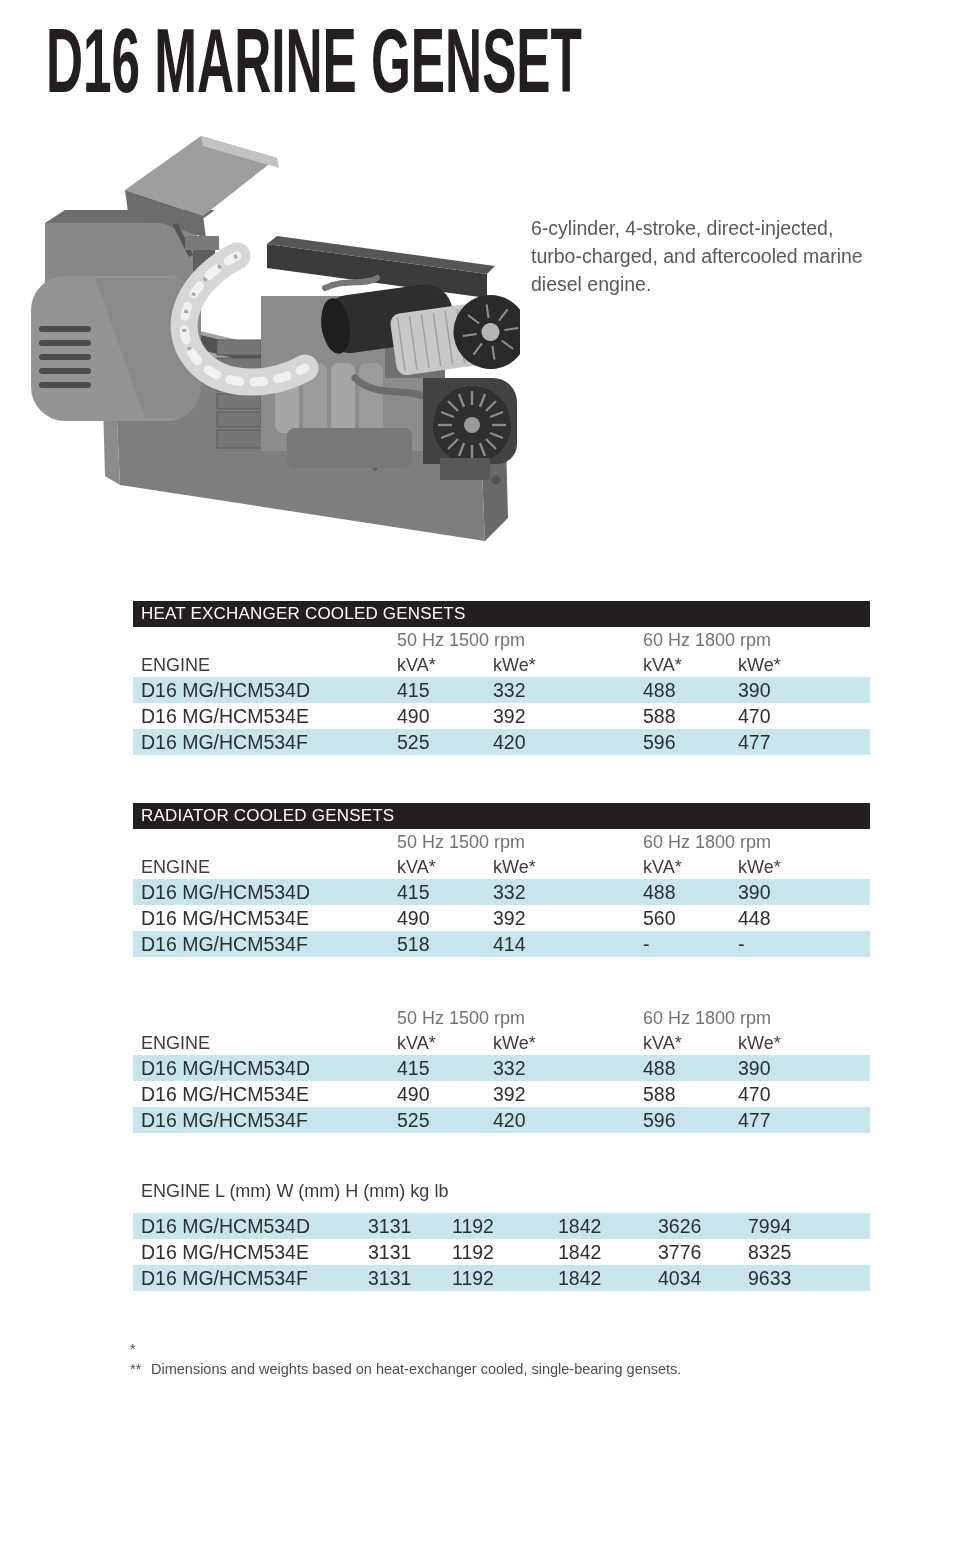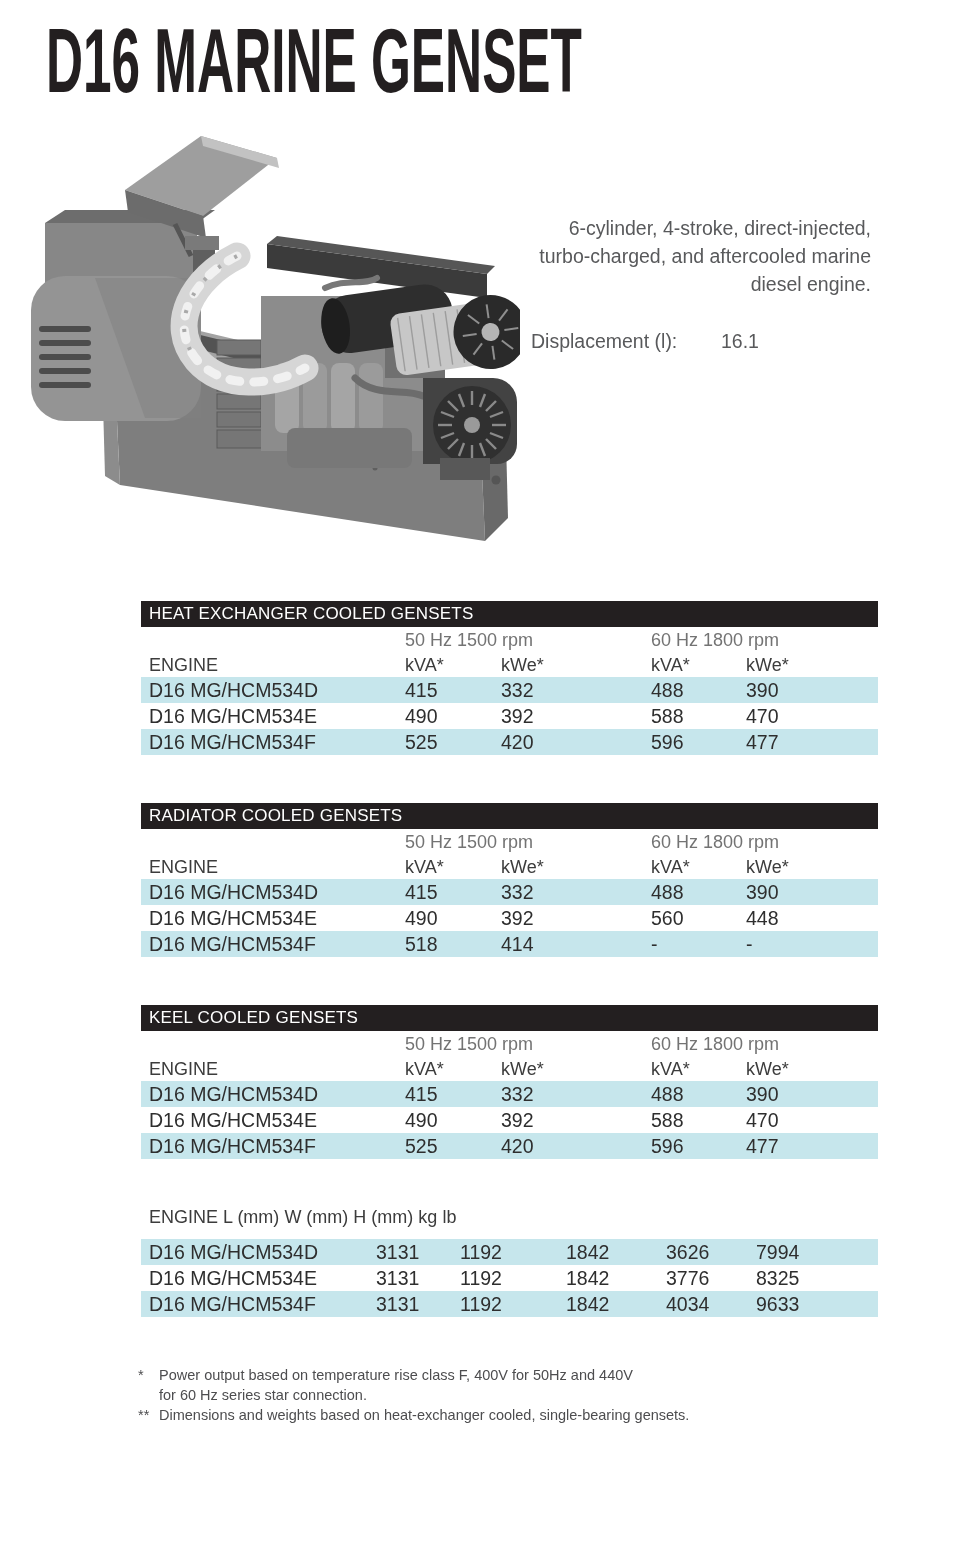--- a/index.html
+++ b/index.html
@@ -17,26 +17,26 @@
     white-space:nowrap;
   }
   
   .photo {
     position:absolute; left:25px; top:128px; width:495px; height:430px;
   }
   .desc {
     position:absolute; left:531px; top:214px; width:340px;
     color:#58595b; font-size:19.5px; line-height:28px;
   }
-  .desc p { margin-bottom:29px;text-align:right; }
+  .desc p { margin-bottom:18px; }
   .spec-row { display:flex; margin-bottom:14px; }
   .spec-label { width:190px; flex:0 0 190px; }
   .spec-value { }
   
-  .tables-area { position:absolute; left:141px; top:601px; width:737px; }
+  .tables-area { position:absolute; left:133px; top:601px; width:737px; }
   .ptable { margin-bottom:48px; }
   .bar {
     height:26px; background:var(--bar-bg,#231f20); color:#ffffff;
     display:flex; align-items:center; padding-left:8px;
     font-size:17px; letter-spacing:0.2px;
   }
   .freq-row, .head-row, .data-row { display:grid; align-items:center; }
   .pgrid { grid-template-columns:264px 96px 150px 95px auto; }
   .freq-row { height:26px; font-size:18px; color:#737373; }
   .freq-row.pfreq { grid-template-columns:264px 246px auto; }
@@ -170,24 +170,20 @@
       <polygon points="100,62 176,8 252,30 178,88" fill="#9e9e9e"></polygon>
       <polygon points="100,62 178,88 181,110 103,84" fill="#6c6c6c"></polygon>
       <polygon points="176,8 252,30 254,40 178,18" fill="#c2c2c2"></polygon>
       <line x1="150" y1="96" x2="166" y2="128" stroke="#555" stroke-width="5"></line>
       <rect x="160" y="108" width="34" height="14" fill="#7a7a7a"></rect>
     </svg>
   </div>
 
   <div class="desc">
     <p>6-cylinder, 4-stroke, direct-injected, turbo-charged, and aftercooled marine diesel engine.</p>
-    <div class="spec-row">
-      <span class="spec-label">Displacement (l):</span>
-      <span class="spec-value">16.1</span>
-    </div>
   </div>
 
   <div class="tables-area">
     <div id="power-tables">
   <section class="ptable">
     <div class="bar">
       <span class="bar-text">HEAT EXCHANGER COOLED GENSETS</span>
     </div>
     <div class="freq-row pfreq">
       <span class="cell-engine"></span>
@@ -263,23 +259,20 @@
   <div class="data-row pgrid hl">
     <span class="cell-engine">D16 MG/HCM534F</span>
     <span>518</span>
     <span>414</span>
     <span>-</span>
     <span>-</span>
   </div>
 </section>
 
   <section class="ptable">
-    <div class="bar">
-      <span class="bar-text">KEEL COOLED GENSETS</span>
-    </div>
     <div class="freq-row pfreq">
       <span class="cell-engine"></span>
       <span>50 Hz 1500 rpm</span>
       <span>60 Hz 1800 rpm</span>
     </div>
     <div class="head-row pgrid">
       <span class="cell-engine">ENGINE</span>
       <span>kVA*</span>
       <span>kWe*</span>
       <span>kVA*</span>
@@ -346,21 +339,20 @@
     <span>1192</span>
     <span>1842</span>
     <span>4034</span>
     <span>9633</span>
   </div>
 </section>
 </div>
     <div class="footnotes" id="footnotes">
   <div class="fn">
     <span class="fn-marker">*</span>
-    <span class="fn-text">Power output based on temperature rise class F, 400V for 50Hz and 440V<br>for 60 Hz series star connection.</span>
   </div>
 
   <div class="fn">
     <span class="fn-marker">**</span>
     <span class="fn-text">Dimensions and weights based on heat-exchanger cooled, single-bearing gensets.</span>
   </div>
 </div>
   </div>
 
 </div>

